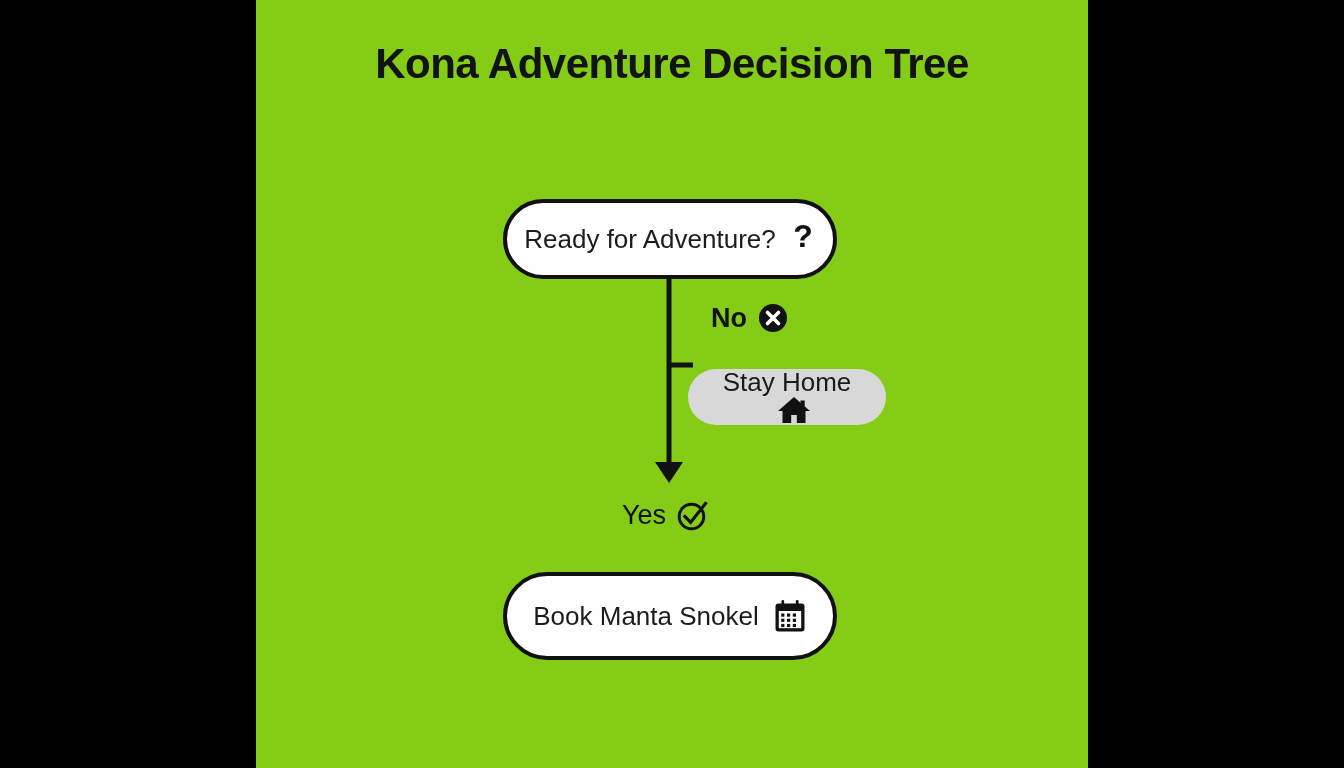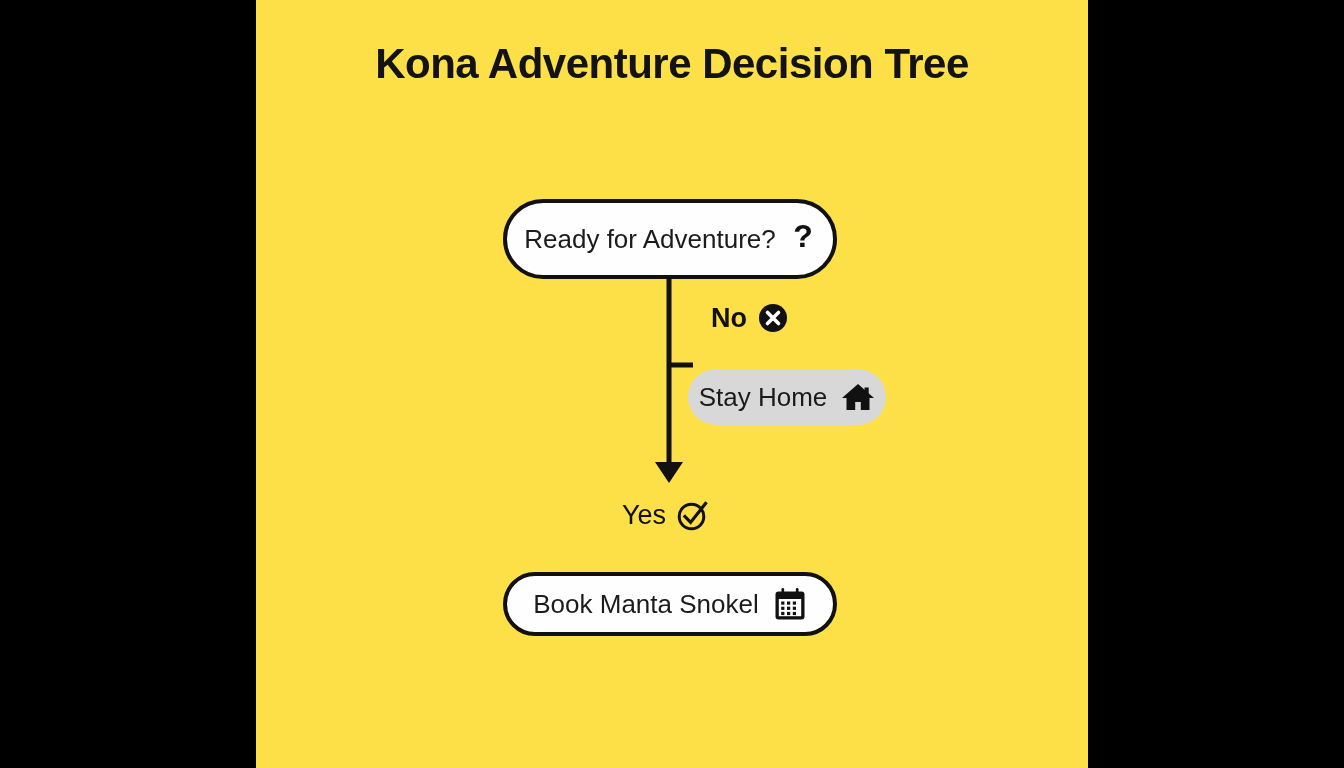--- a/index.html
+++ b/index.html
@@ -31,21 +31,21 @@
   .letterbox.left  { left: 0;   width: 256px; }
   .letterbox.right { left: 1088px; width: 256px; }
 
   
   #canvas {
     position: absolute;
     top: 0;
     left: 256px;
     width: 832px;
     height: 768px;
-    background: #fde047;
+    background: #84cc16;
     overflow: hidden;
   }
 
   
   #page-title {
     position: absolute;
     top: 40px;
     left: 0;
     width: 832px;
     text-align: center;
@@ -92,25 +92,25 @@
     border-radius: 34px;
   }
 
   
   #node-root {
     left: 247px;  top: 167px;
     width: 334px; height: 80px;
   }
   #node-stay-home {
     left: 432px;  top: 337px;
-    width: 198px; height: 56px;
+    width: 198px; height: 56px; flex-direction: column;
   }
   #node-book {
     left: 247px;  top: 540px;
-    width: 334px; height: 64px;
+    width: 334px; height: 88px;
   }
 
   
   .branch-label {
     position: absolute;
     display: flex;
     align-items: center;
     white-space: nowrap;
     color: #111111;
     line-height: 1;

